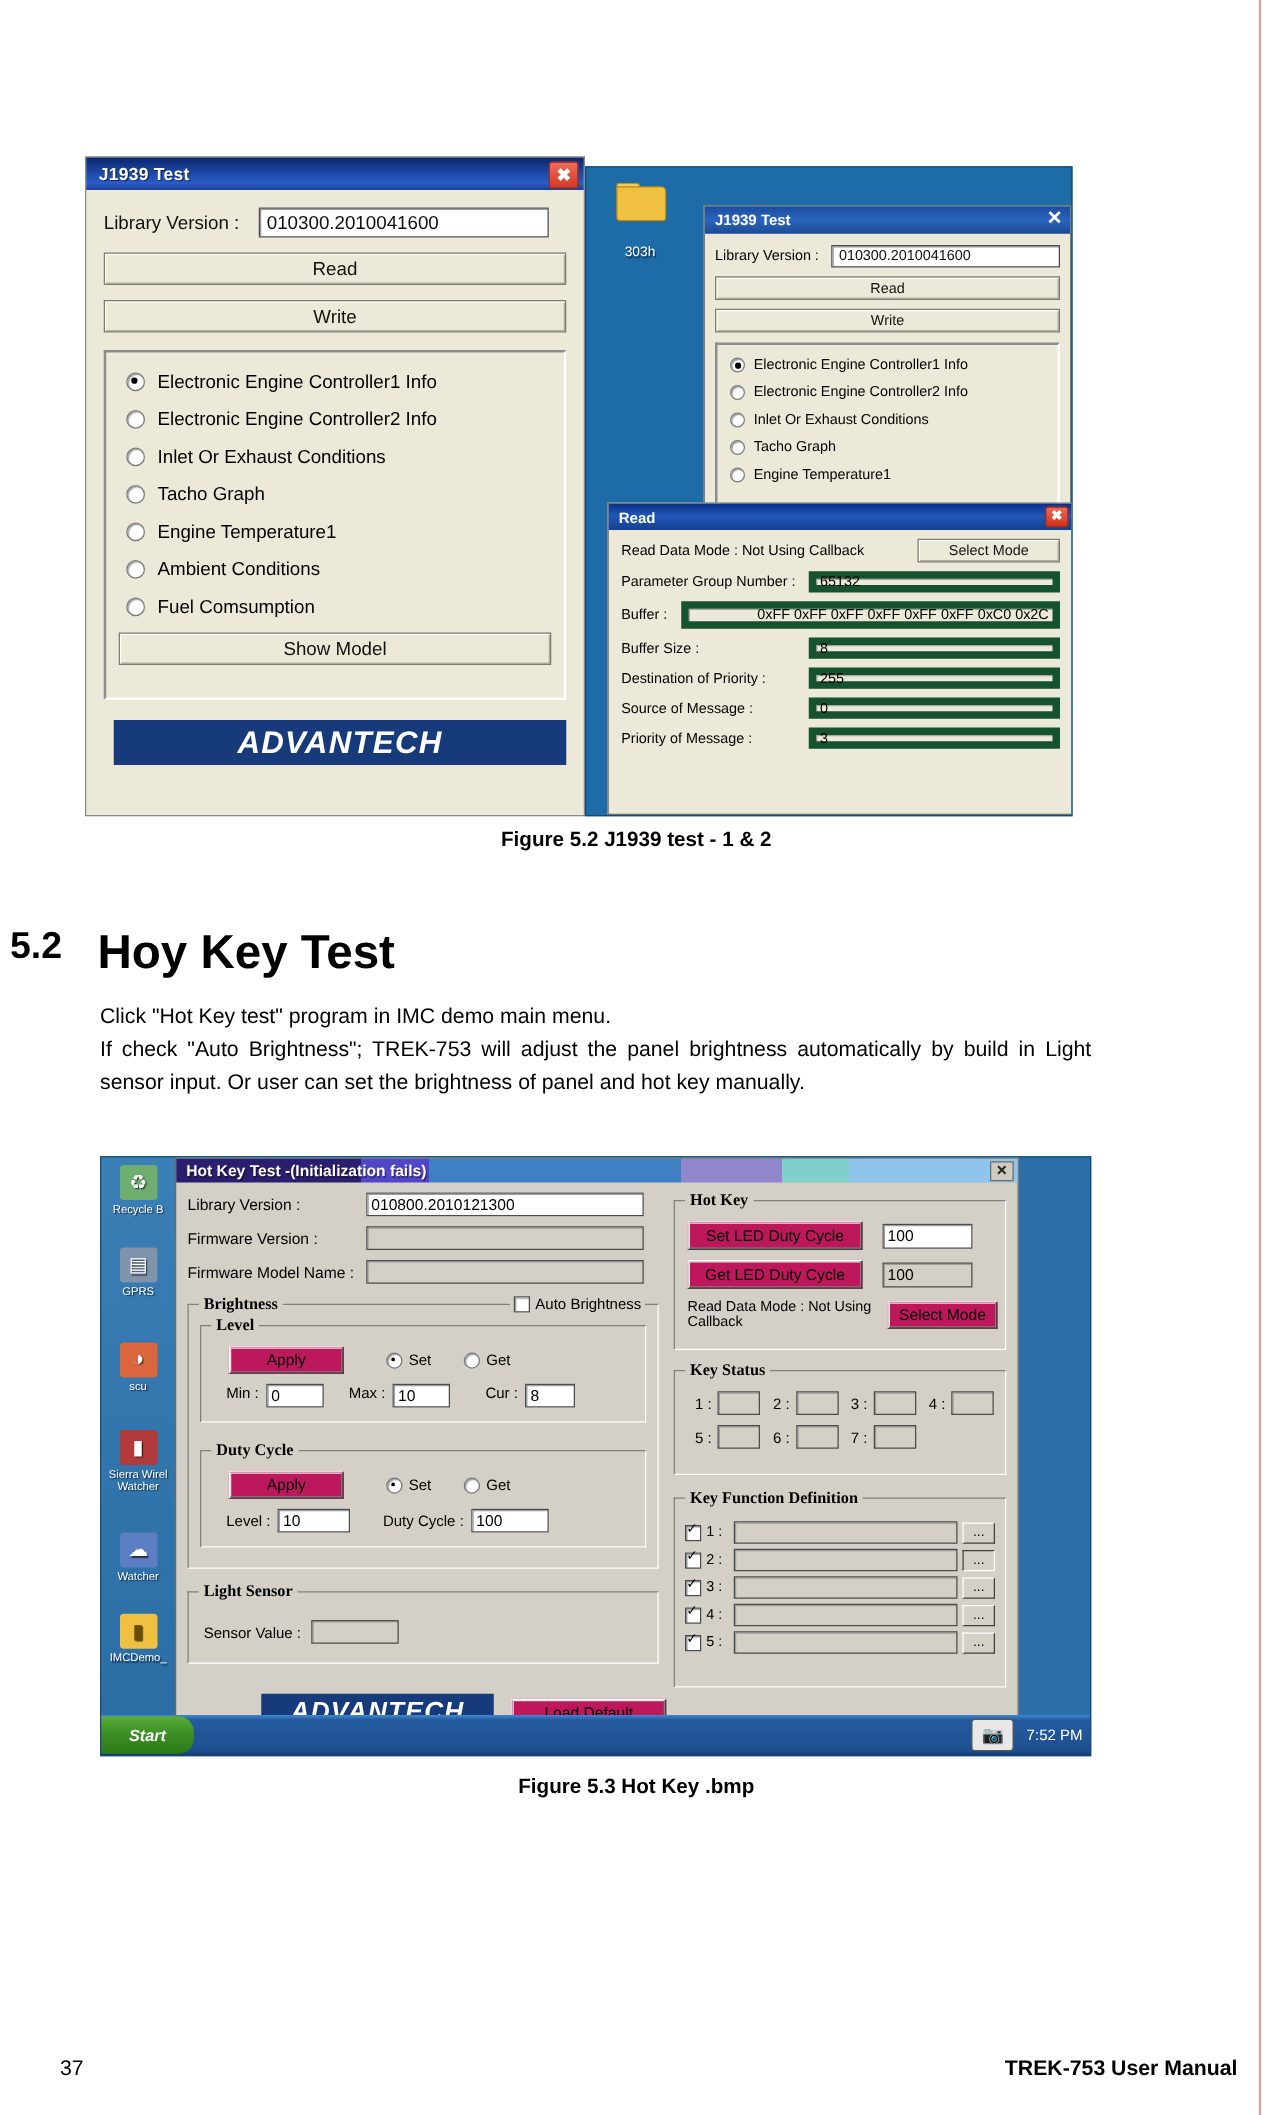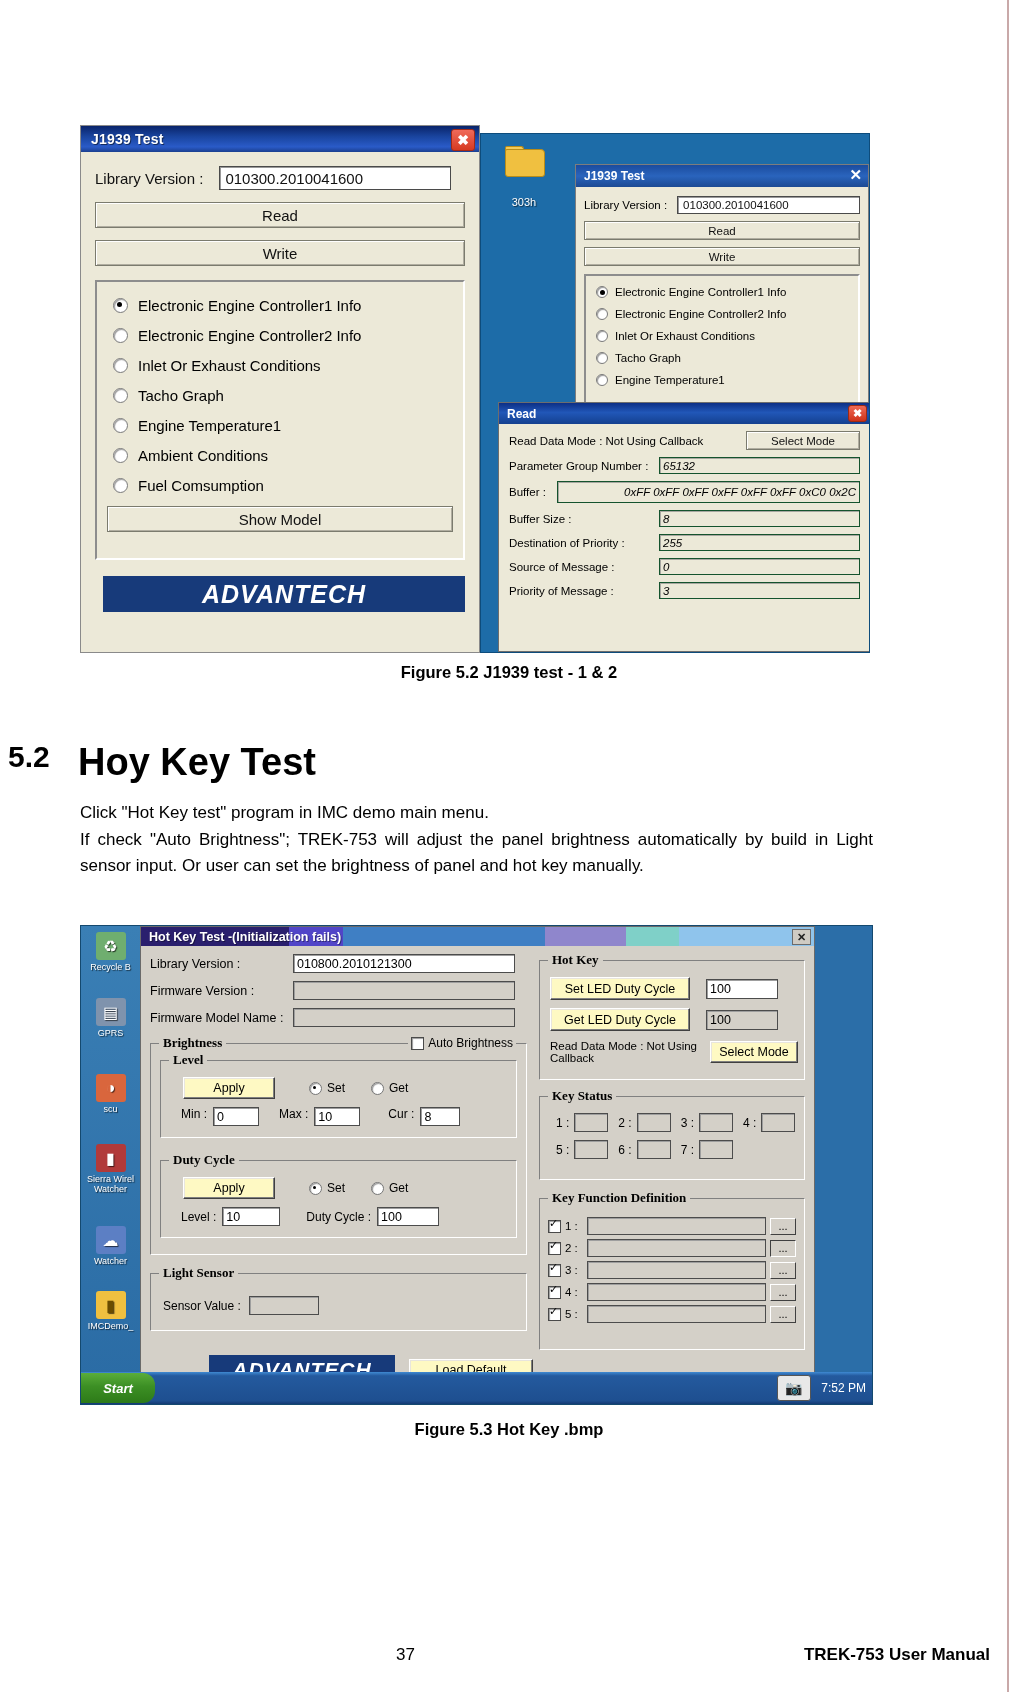--- a/index.html
+++ b/index.html
@@ -24,21 +24,21 @@
   .edge-rule {
     position: absolute;
     top: 0; left: 1007px;
     width: 2px; height: 1692px;
     background: #c9a9a9;
   }
 
   
   .fig52 {
     position: absolute;
-    left: 80px; top: 125px;
+    left: 68px; top: 125px;
     width: 897px; height: 530px;
   }
   
   .j1939-left {
     position: absolute;
     left: 0; top: 0;
     width: 400px; height: 528px;
     background: #ece9d8;
     border: 1px solid #8a8a8a;
     box-sizing: border-box;
@@ -220,27 +220,26 @@
   .rrow {
     display:flex; align-items:center;
     margin: 7px 10px 0 10px;
     font-size: 11.5px;
   }
   .rlabel { width: 150px; flex: none; }
   .rfield {
     flex: 1;
     height: 17px;
     background: #ece9d8;
-    border: 1px solid #14532d;
+    border: 6px solid #14532d;
     box-shadow: inset 1px 1px 0 #a7a7a0;
     font-size: 11.5px;
     display:flex; align-items:center;
     padding: 0 3px;
     box-sizing: border-box;
-    font-style: italic;
   }
 
   .figcap {
     position: absolute;
     width: 100%;
     text-align: center;
     font-weight: bold;
     font-size: 16.5px;
     color: #000;
   }
@@ -370,21 +369,21 @@
   }
   .gbox > .legend {
     position: absolute; top: -9px; left: 8px;
     background: #d4d0c8;
     padding: 0 4px;
     font-weight: bold;
     font-size: 13px;
     font-family: "Liberation Serif", serif;
   }
   .hkbtn {
-    background: #fef9c3;
+    background: #be185d;
     border: 1px solid;
     border-color: #fff #404040 #404040 #fff;
     box-shadow: inset -1px -1px 0 #808080, inset 1px 1px 0 #e8e5de;
     font-size: 12.5px;
     display:flex; align-items:center; justify-content:center;
     box-sizing: border-box;
   }
   .rad {
     width: 11px; height: 11px; border-radius: 50%;
     background: #fff; border: 1px solid #767676;
@@ -429,22 +428,23 @@
     background: #e8e8e8;
     border: 1px solid #555;
     border-radius: 3px;
     display:flex; align-items:center; justify-content:center;
     font-size: 14px;
   }
 
   
   .pagenum {
     position: absolute; left: 0; top: 1645px;
-    width: 811px; text-align: center;
+    width: 811px; text-align: left;
     font-size: 17px;
+    padding-left: 48px;
   }
   .footer-right {
     position: absolute; right: 28px; top: 1645px;
     font-size: 17px; font-weight: bold;
   }
 </style>
 </head>
 <body>
 
 <div class="page">

